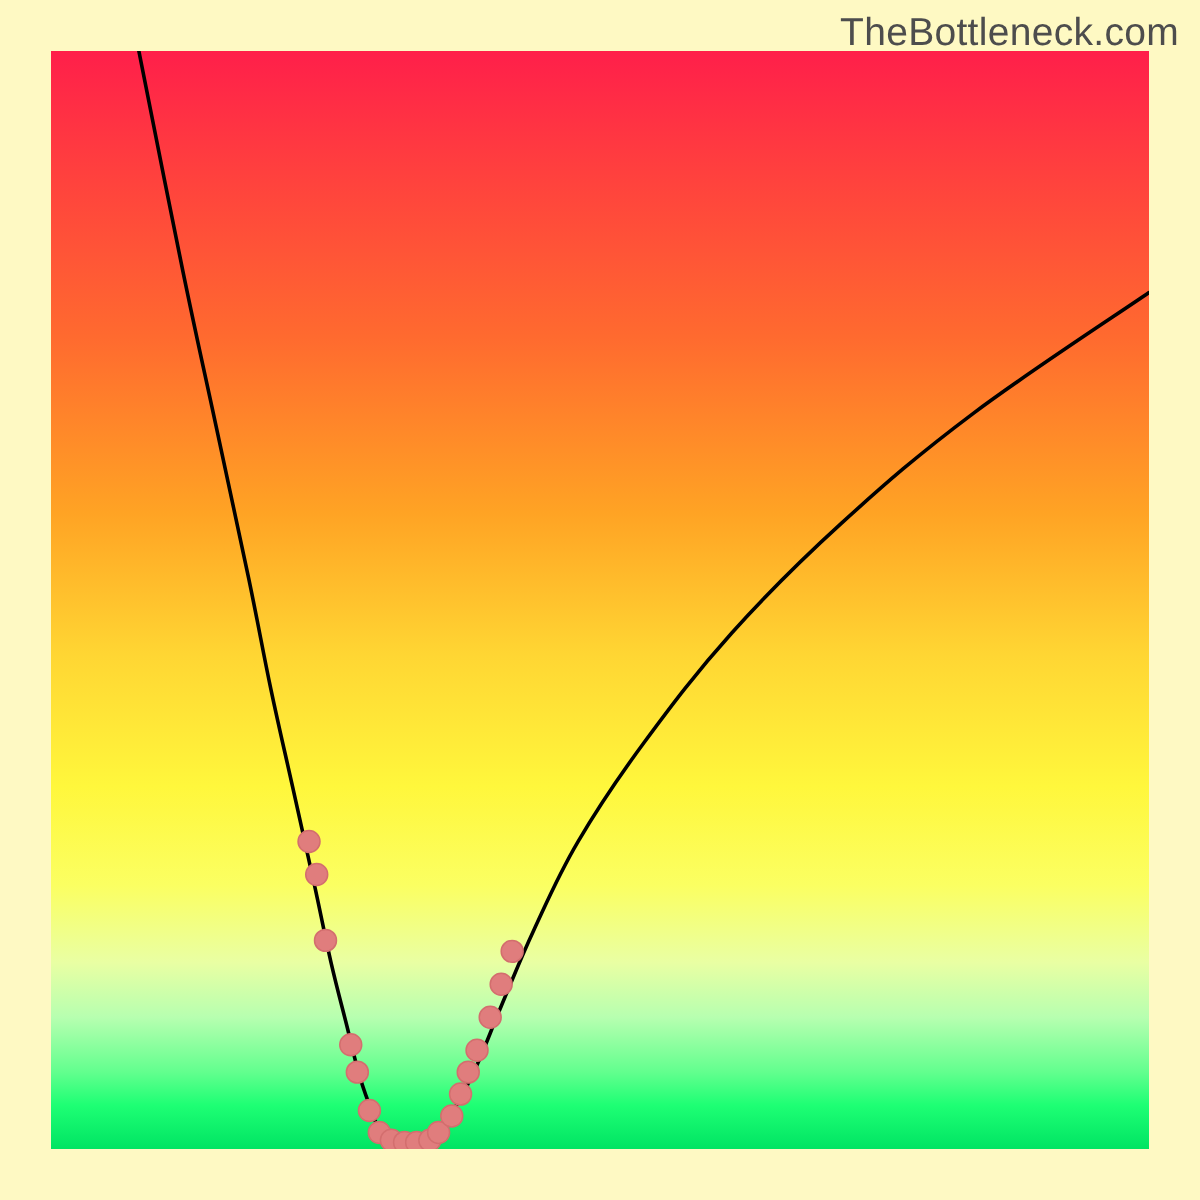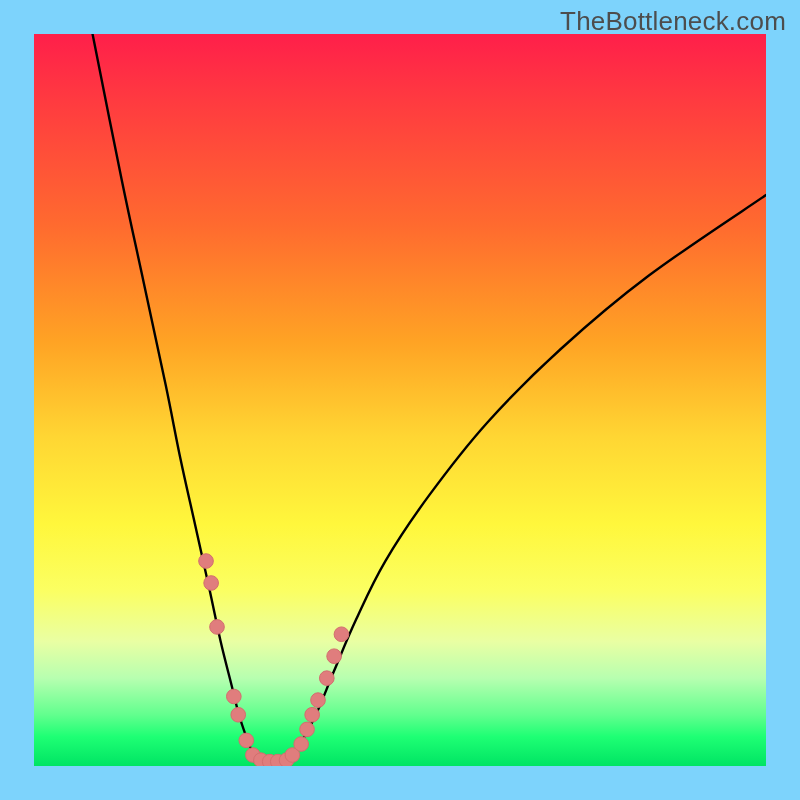--- a/index.html
+++ b/index.html
@@ -8,21 +8,21 @@
     width: 800px;
     height: 800px;
     overflow: hidden;
     background: #000;
     font-family: Arial, Helvetica, sans-serif;
   }
   .frame {
     position: relative;
     width: 800px;
     height: 800px;
-    background: #7dd3fc;
+    background: #fef9c3;
   }
   .watermark {
     position: absolute;
     top: 6px;
     right: 14px;
     font-size: 26px;
     font-weight: 500;
     color: #4d4d4d;
     letter-spacing: 0.2px;
     z-index: 20;

